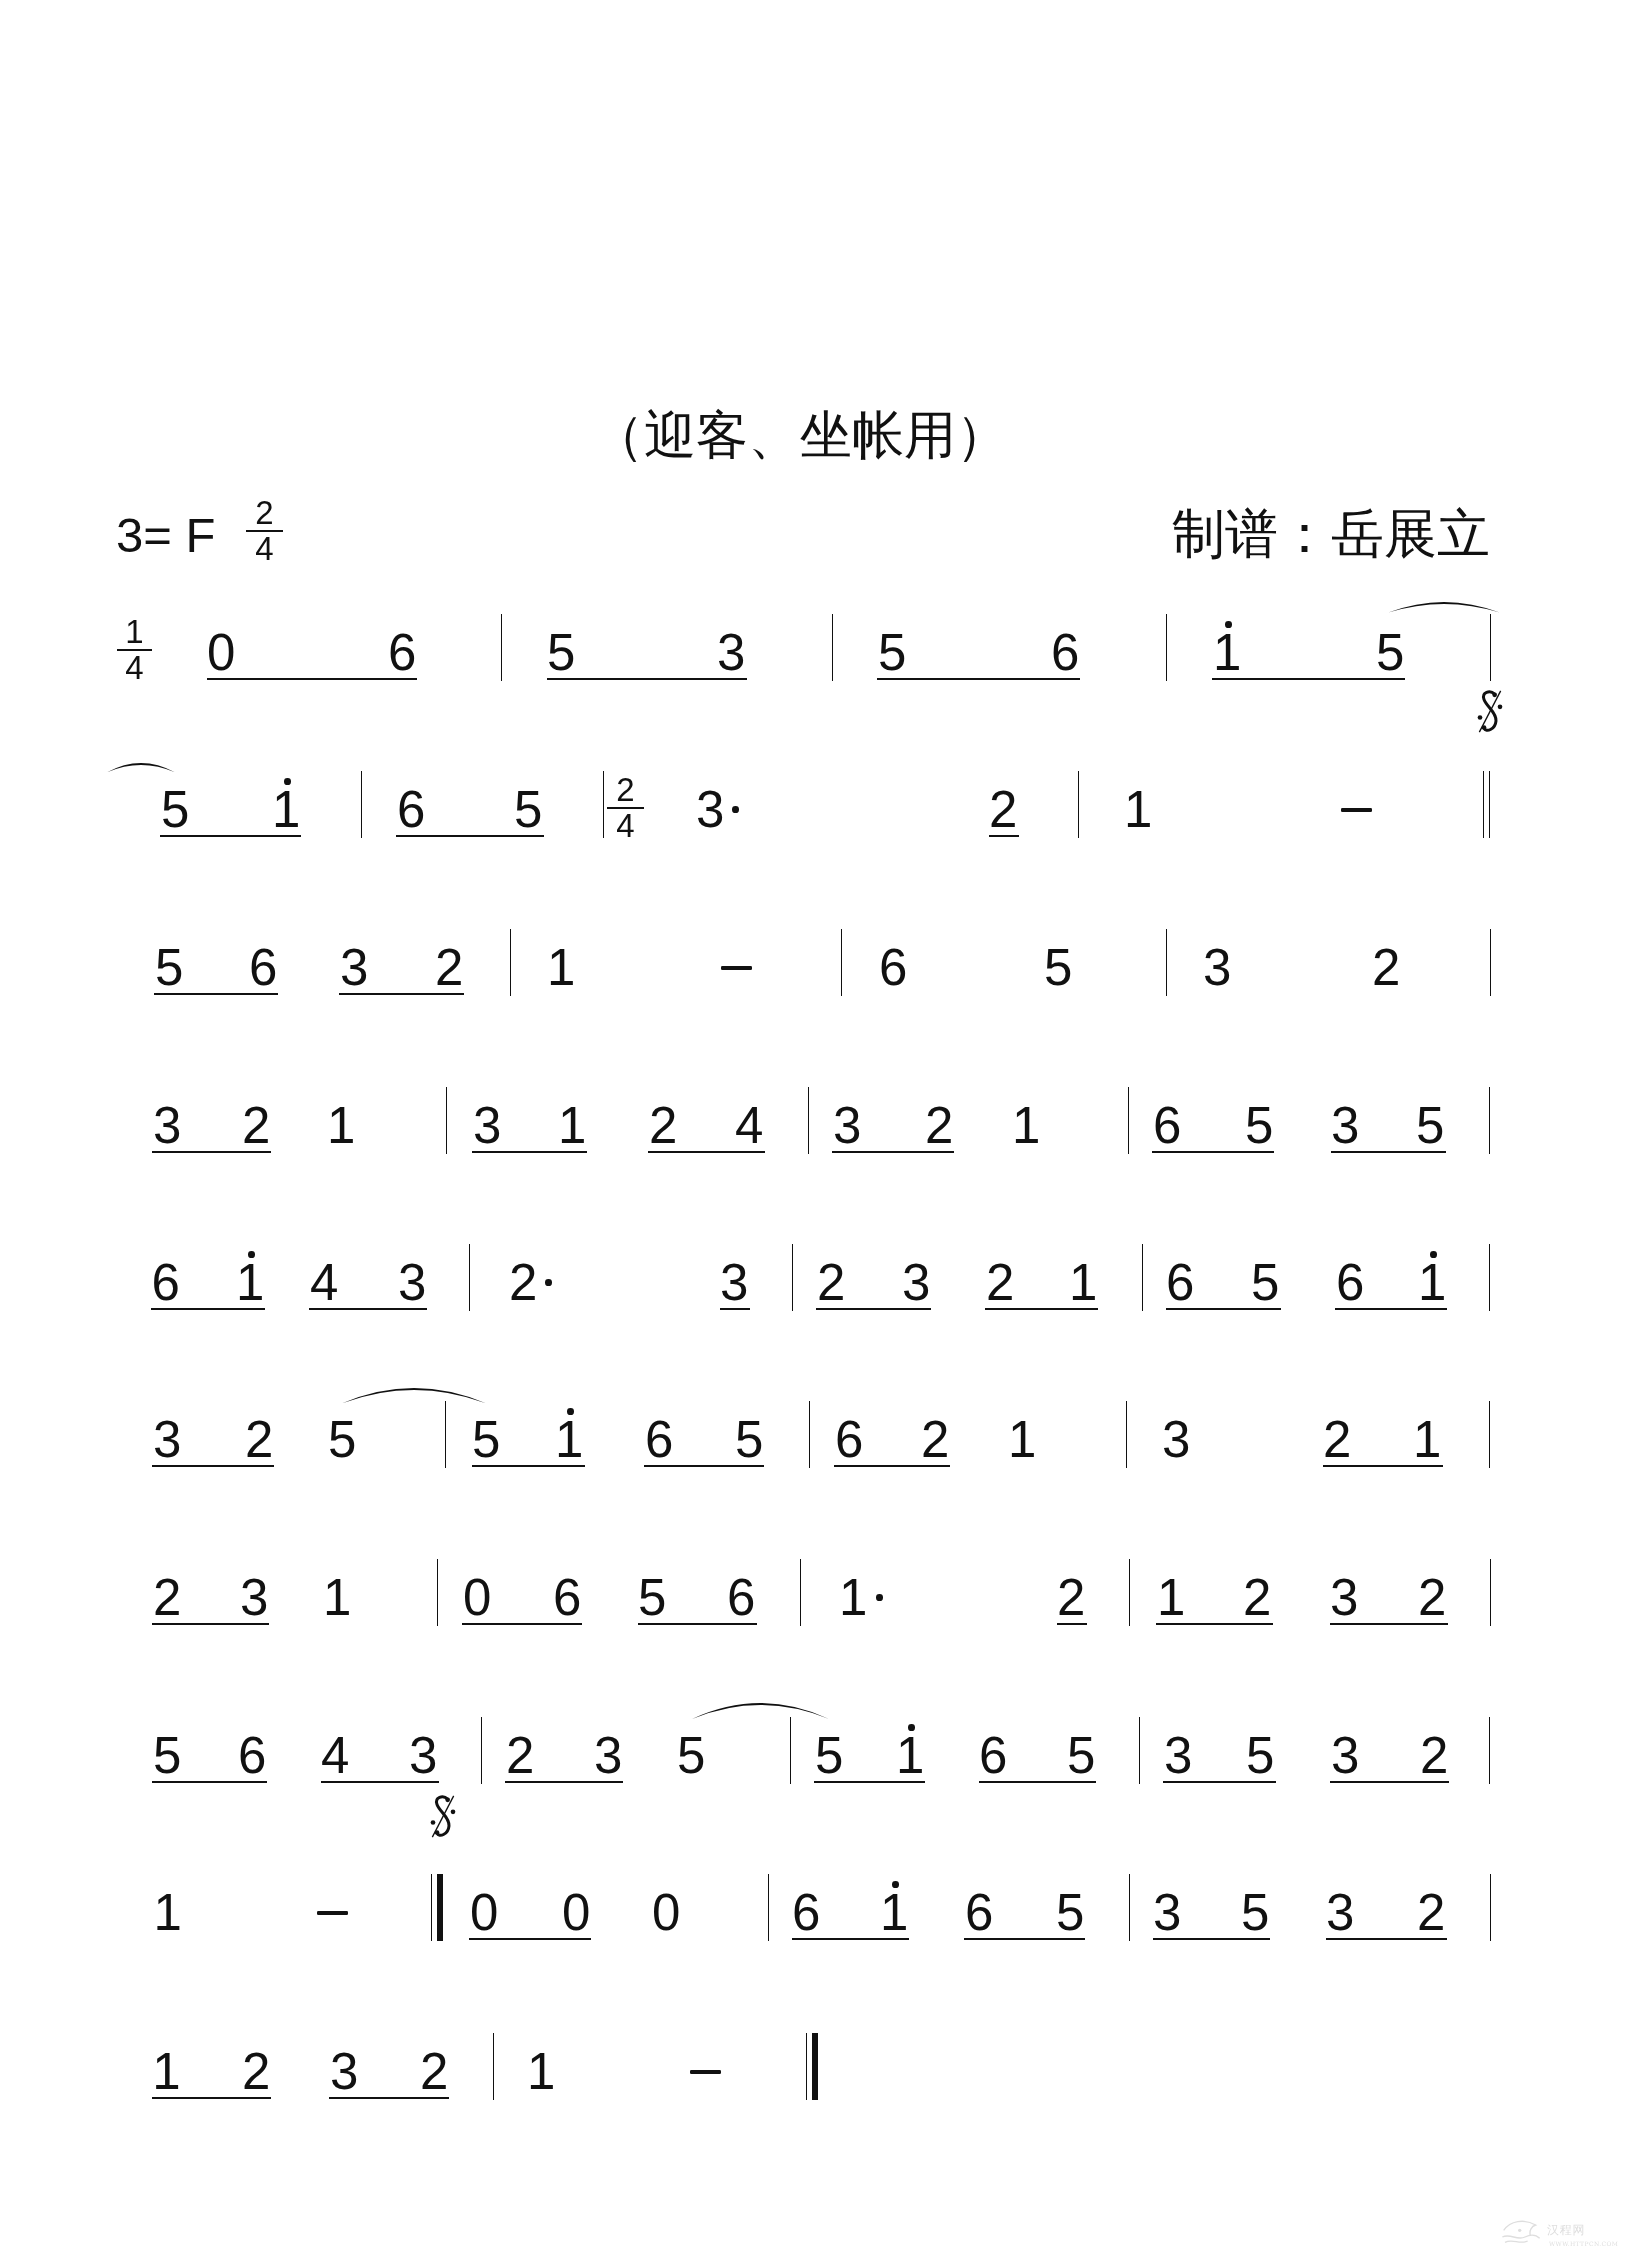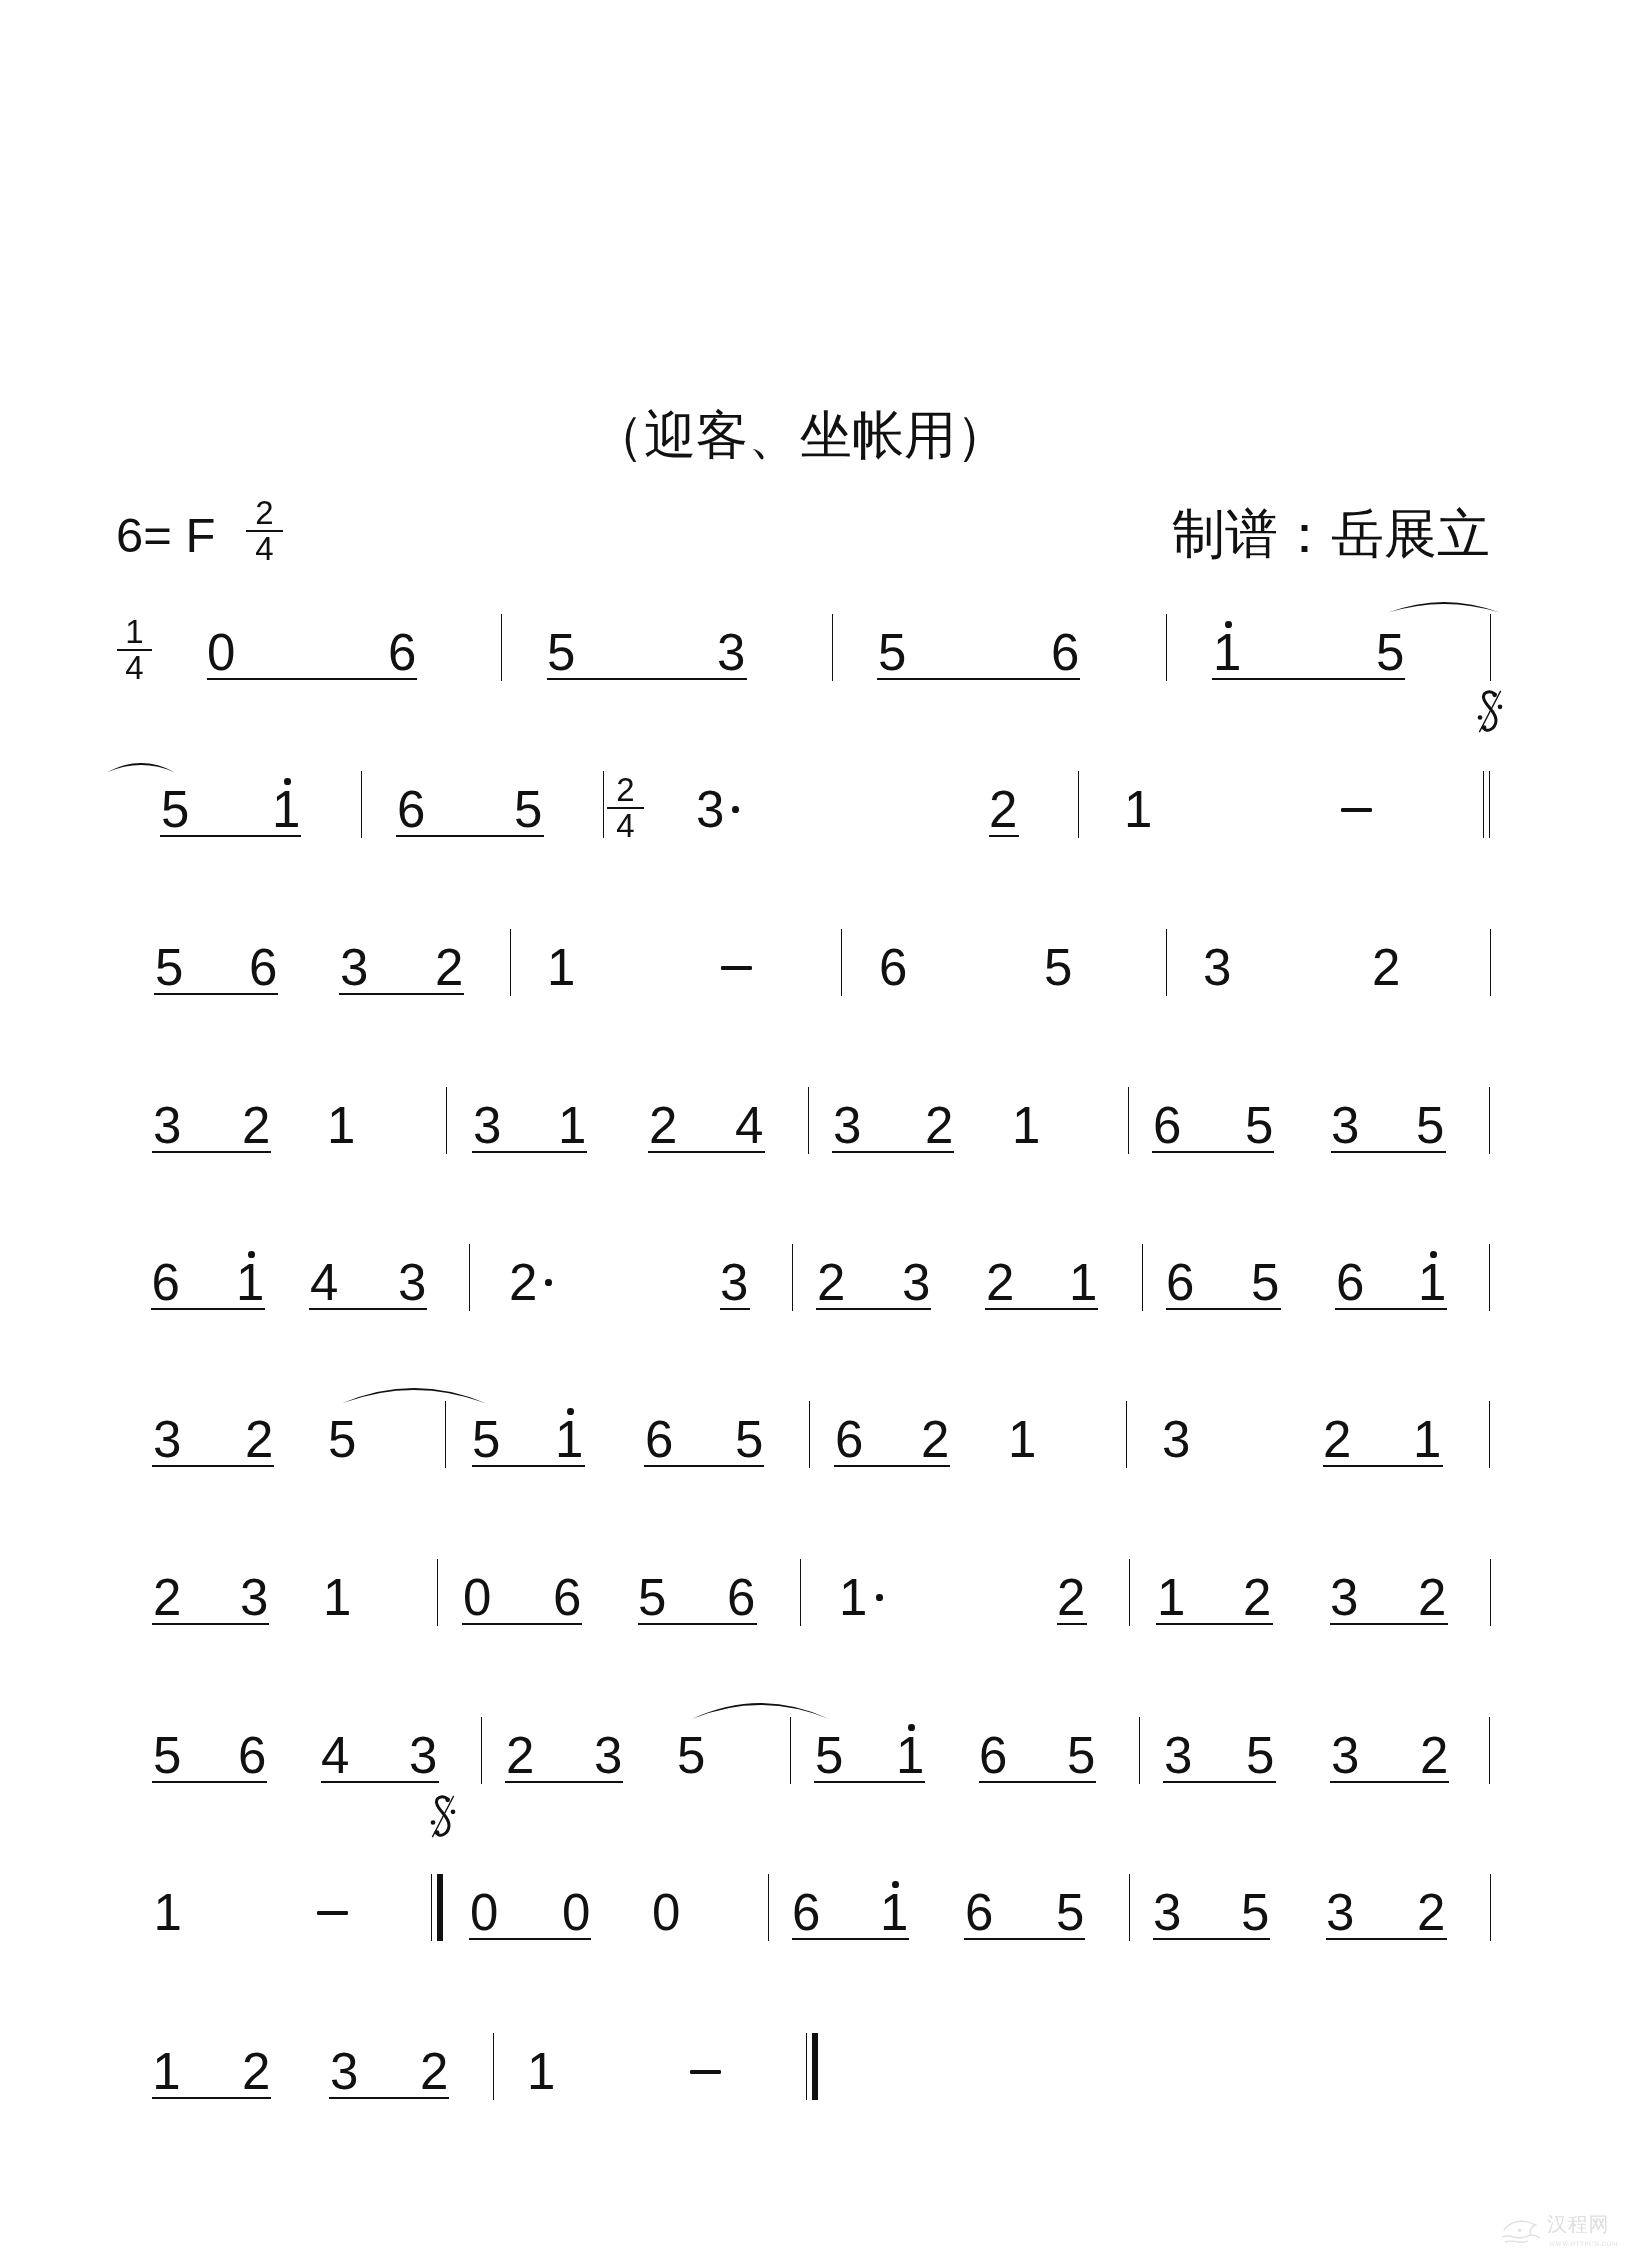--- a/index.html
+++ b/index.html
@@ -27,31 +27,31 @@
   .dot { position: absolute; width: 6.7px; height: 6.7px; border-radius: 50%; background: var(--ink); }
   .dash { position: absolute; width: 31px; height: 4px; border-radius: 1.3px; background: var(--ink); }
   .beam { position: absolute; height: 2px; background: var(--ink); }
   .bar { position: absolute; height: 67px; background: var(--ink); }
   .bar.thin { width: 1.3px; }
   .bar.thick { width: 6px; }
   .tie, .segno { position: absolute; overflow: visible; color: var(--ink); fill: var(--ink); }
 
   .wm { position: absolute; left: 1498px; top: 2212px; width: 129px; height: 40px; color: var(--wm); }
   .wm-logo { position: absolute; left: 3.3px; top: 5.3px; }
-  .wm-brand { position: absolute; left: 49px; top: 2px; font-size: 20px; line-height: 21px; letter-spacing: 0.7px; }
+  .wm-brand { position: absolute; left: 49px; top: 9px; font-size: 12px; line-height: 21px; letter-spacing: 0.7px; font-family: Liberation Mono, monospace; }
   .wm-site { position: absolute; left: 51px; top: 29px; font-size: 6px; line-height: 6.7px; letter-spacing: 0.4px; font-family: "DejaVu Serif", serif; }
 </style>
 </head>
 <body>
 
 <div id="page">
 
   <div class="abs subtitle">（迎客、坐帐用）</div>
 
-  <div class="abs key">6= F</div>
+  <div class="abs key">3= F</div>
   <div class="frac hdr-ts">
     <span class="frac-num">2</span>
     <span class="frac-rule"></span>
     <span class="frac-den">4</span>
   </div>
 
   <div class="abs credit">
     <span>制谱：</span><span>岳展立</span>
   </div>
 

